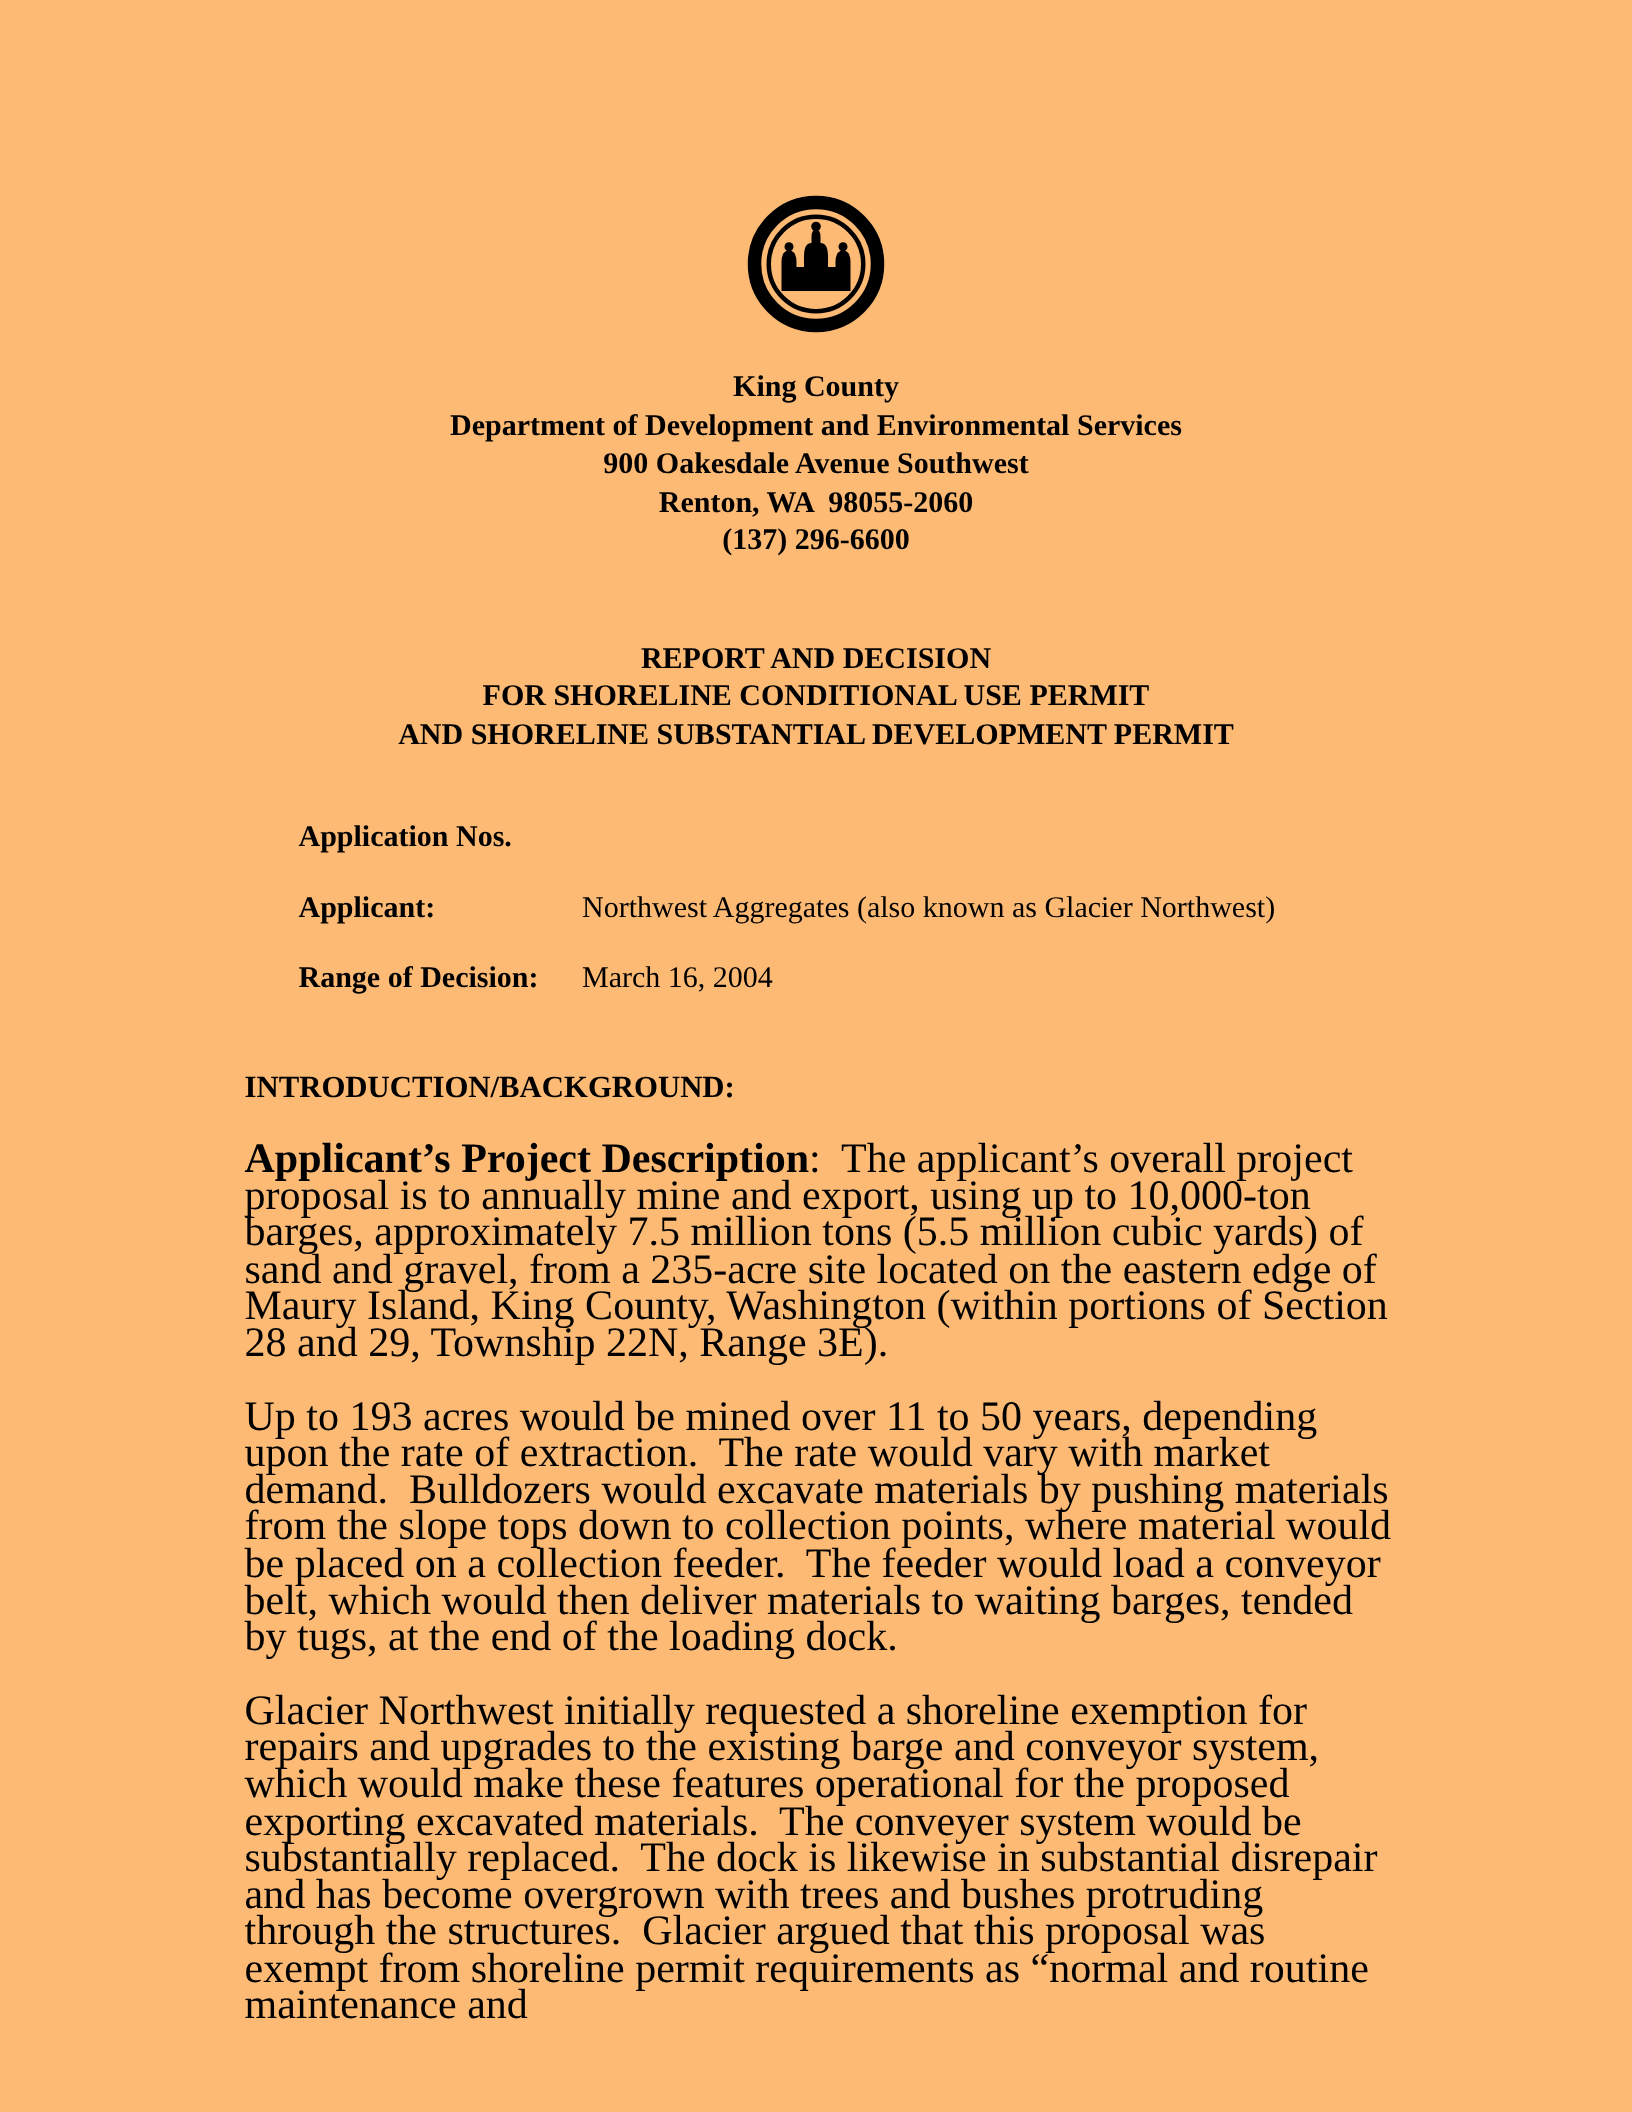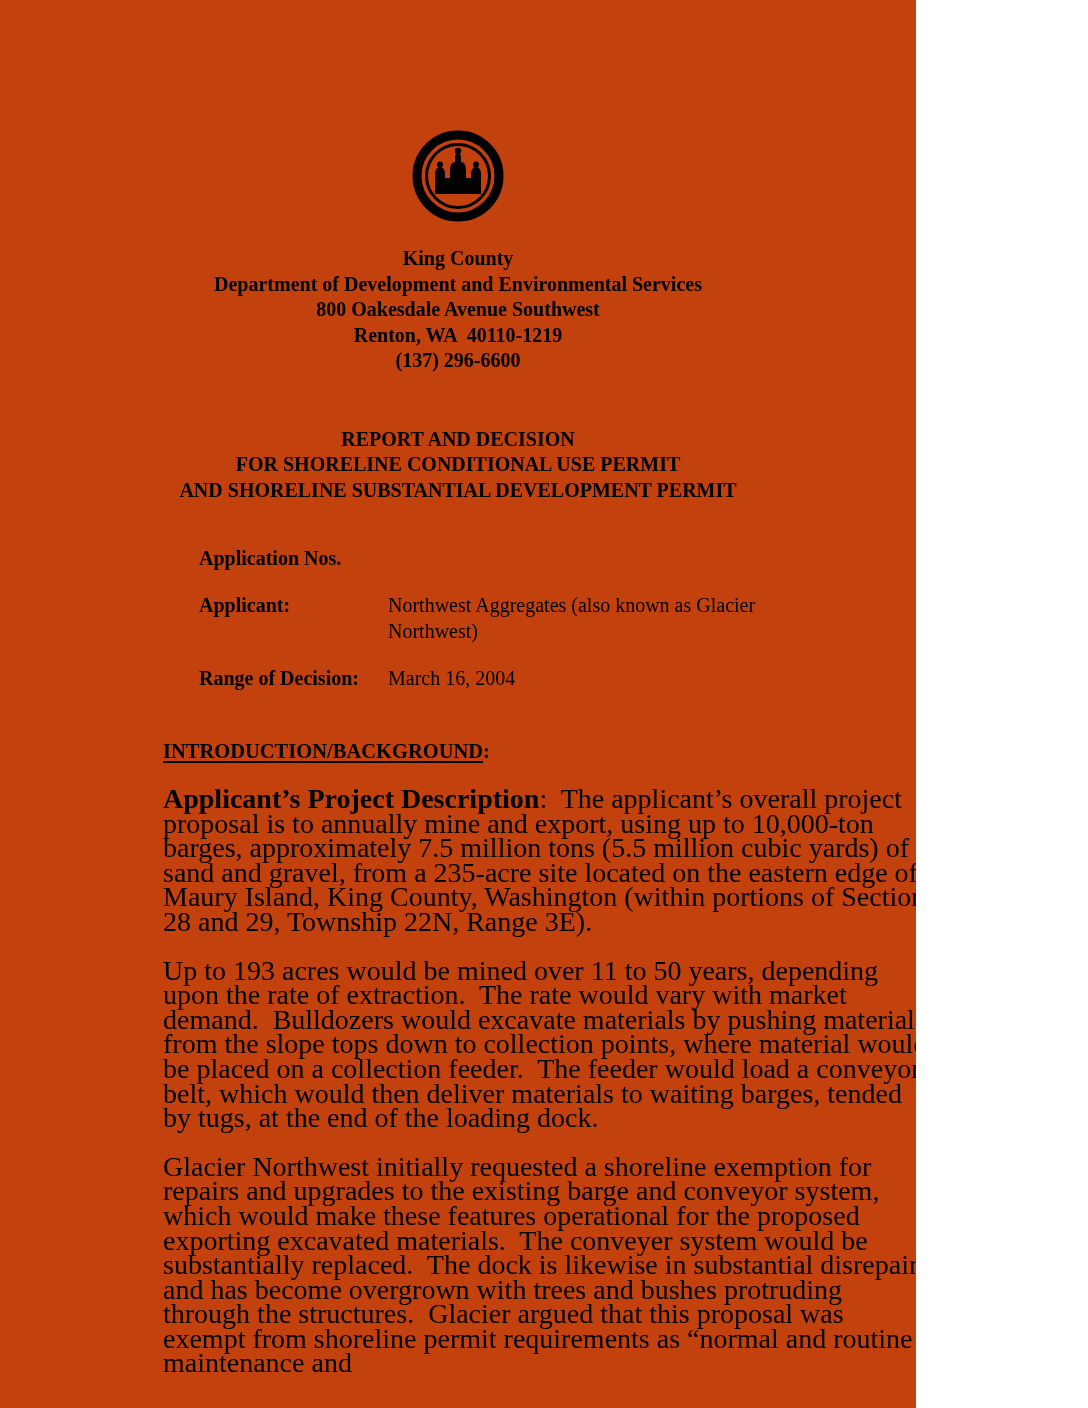--- a/index.html
+++ b/index.html
@@ -2,23 +2,23 @@
 <html><head>
 <meta charset="utf-8">
 <style>
   html, body {
     margin: 0;
     padding: 0;
     background: #ffffff;
   }
   .page {
     position: relative;
-    width: 916px;
+    width: 1088px;
     height: 1408px;
-    background: #c2410c;
+    background: #fdba74;
     color: #000000;
     font-family: "Liberation Serif", serif;
     overflow: hidden;
   }
   .pre { white-space: pre-wrap; }
 
   .logo {
     width: 92px;
     height: 92px;
     margin: 130px auto 0 auto;
@@ -58,21 +58,20 @@
     font-weight: bold;
   }
   .field-value { flex: 1; }
 
   .section-heading {
     margin: 49px 160px 0 163px;
     font-size: 20.5px;
     font-weight: bold;
   }
   .underlined {
-    text-decoration: underline;
     text-decoration-thickness: 2px;
     text-underline-offset: 3px;
   }
 
   .body-copy {
     margin: 0 0 0 163px;
     width: 770px;
     font-size: 28px;
     line-height: 24.6px;
   }
@@ -95,22 +94,22 @@
                Q54,32 54,41 L54,48 L59,48 L59,45 Q59,37 64,37 Q69,37 69,45 L69,64 Z"></path>
       <circle cx="28" cy="34.5" r="3" fill="#000"></circle>
       <circle cx="46" cy="21" r="3.2" fill="#000"></circle>
       <circle cx="64" cy="34.5" r="3" fill="#000"></circle>
     </svg>
   </div>
 
   <div class="letterhead">
     <div class="pre">King County</div>
     <div class="pre">Department of Development and Environmental Services</div>
-    <div class="pre">800 Oakesdale Avenue Southwest</div>
-    <div class="pre">Renton, WA  40110-1219</div>
+    <div class="pre">900 Oakesdale Avenue Southwest</div>
+    <div class="pre">Renton, WA  98055-2060</div>
     <div class="pre">(137) 296-6600</div>
   </div>
 
   <div class="doc-title">
     <div class="pre">REPORT AND DECISION</div>
     <div class="pre">FOR SHORELINE CONDITIONAL USE PERMIT</div>
     <div class="pre">AND SHORELINE SUBSTANTIAL DEVELOPMENT PERMIT</div>
   </div>
 
   <div class="fields">

